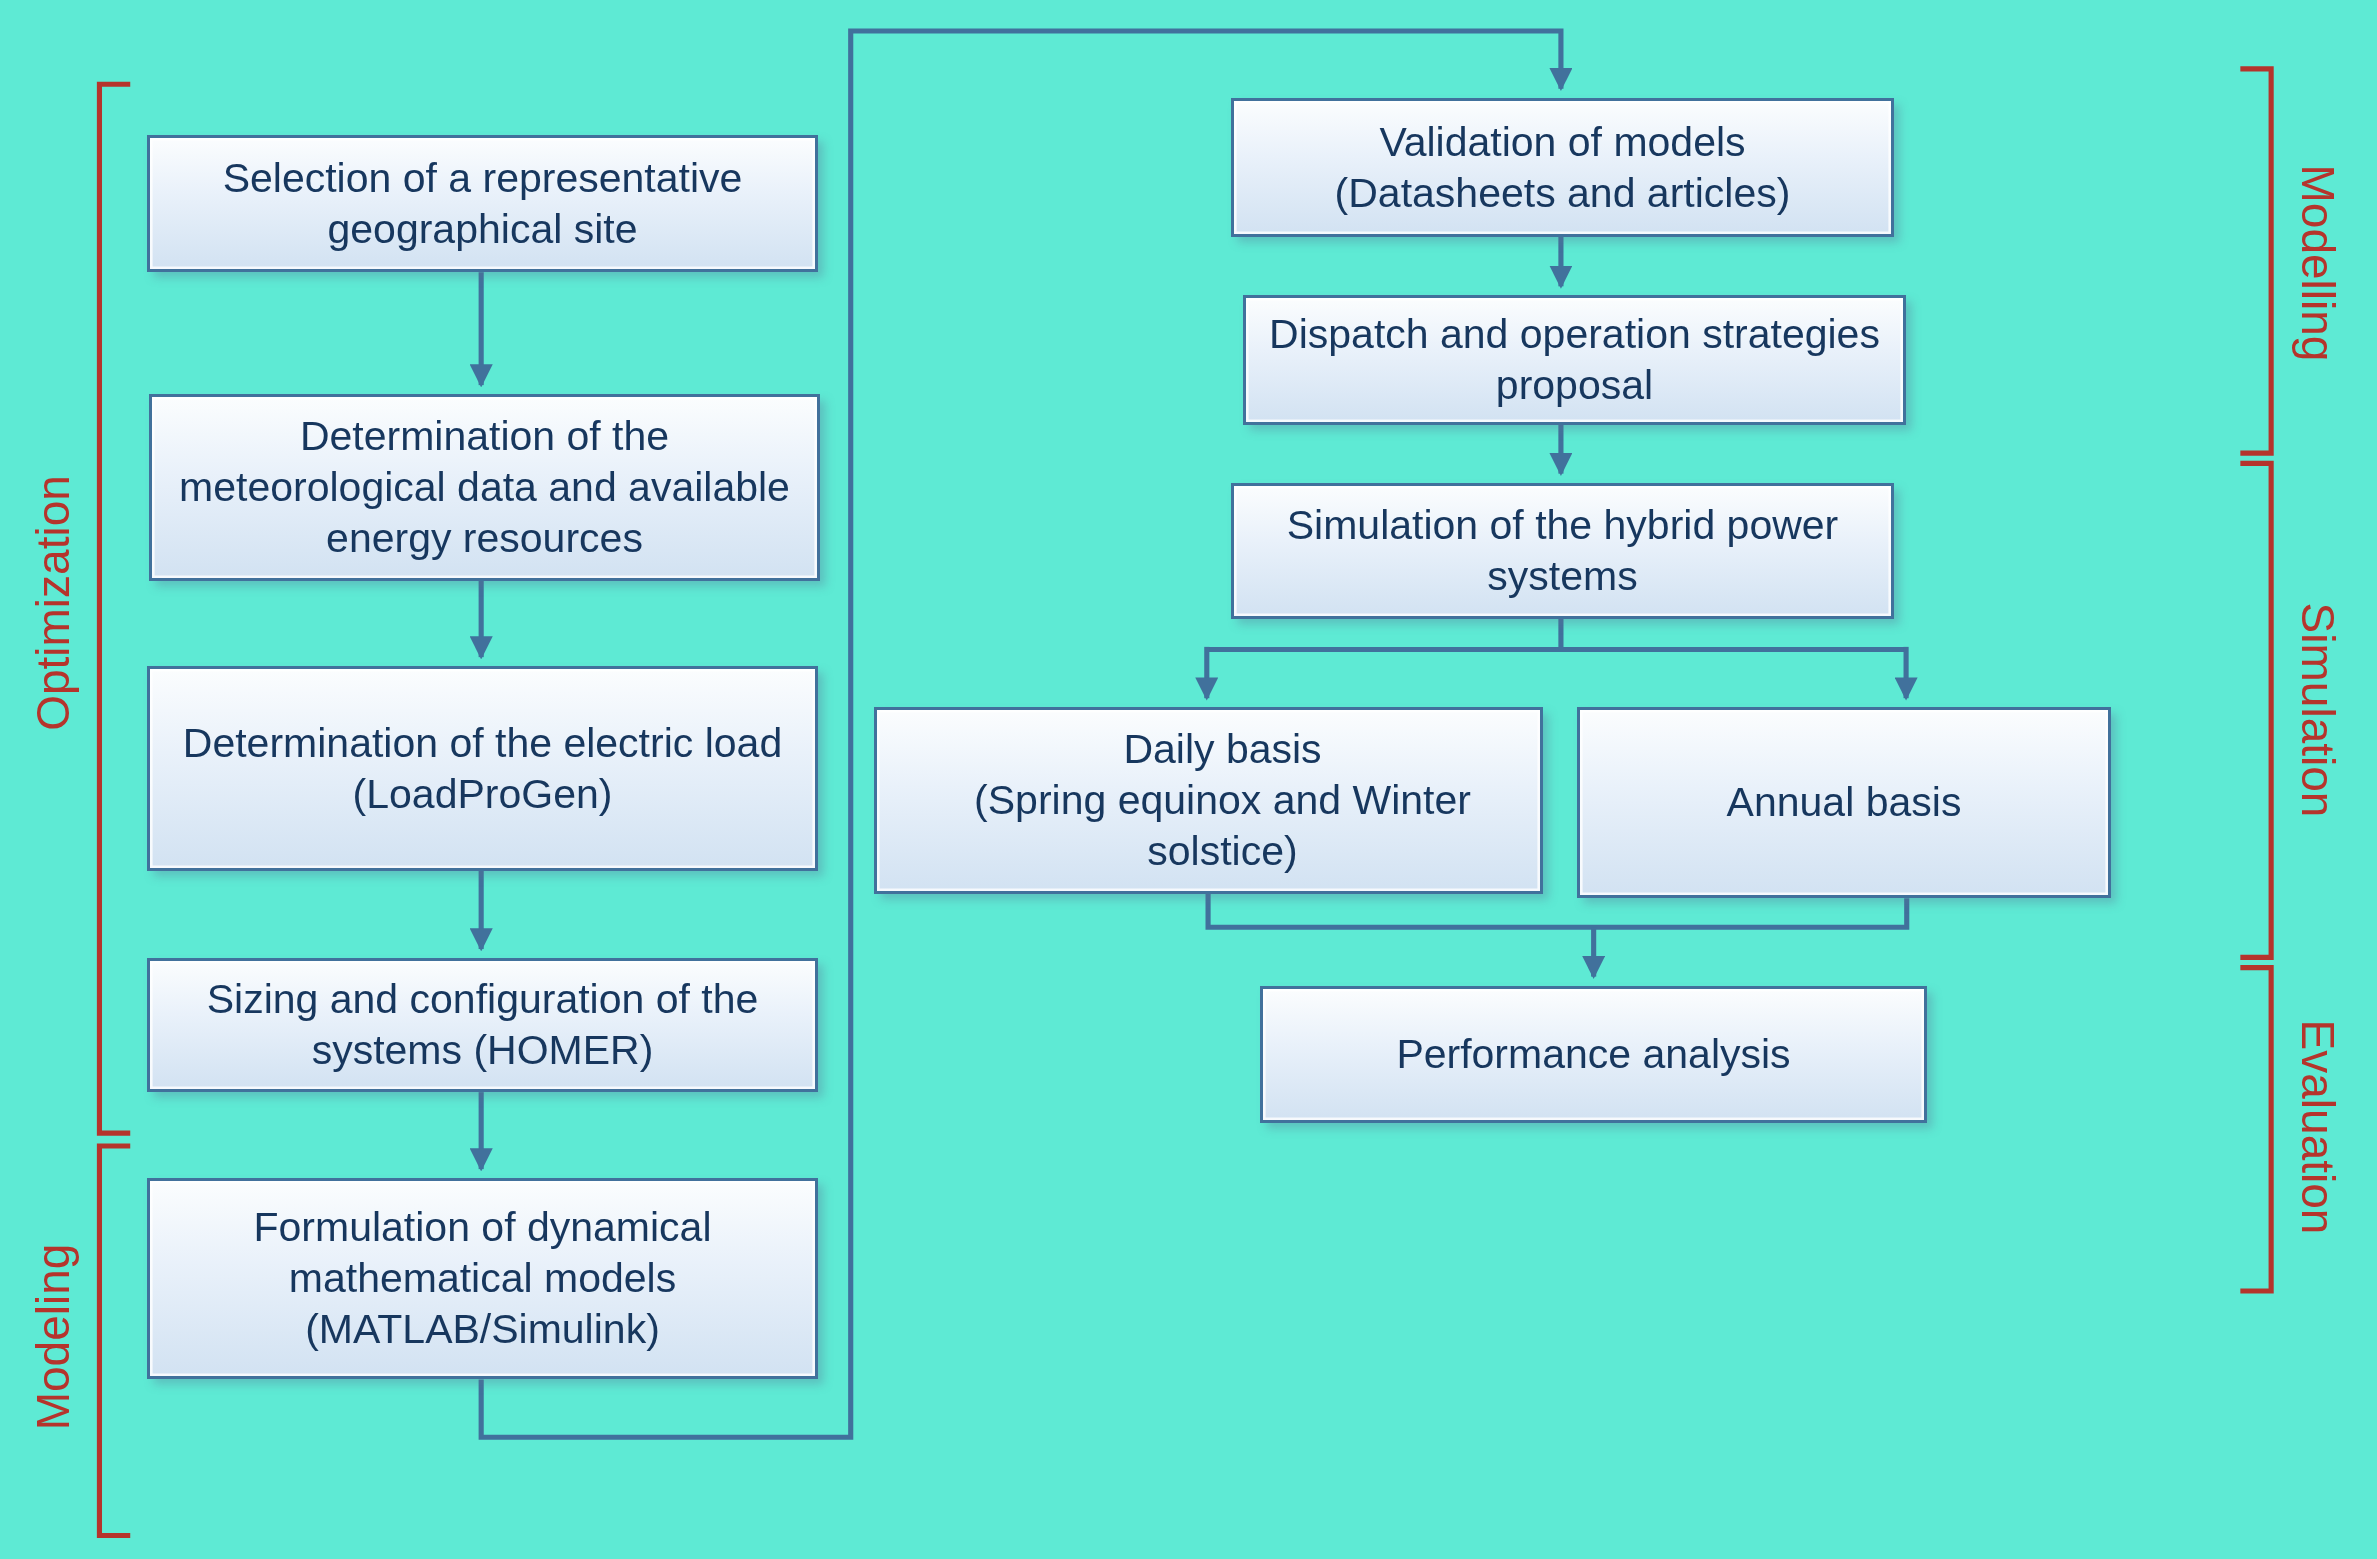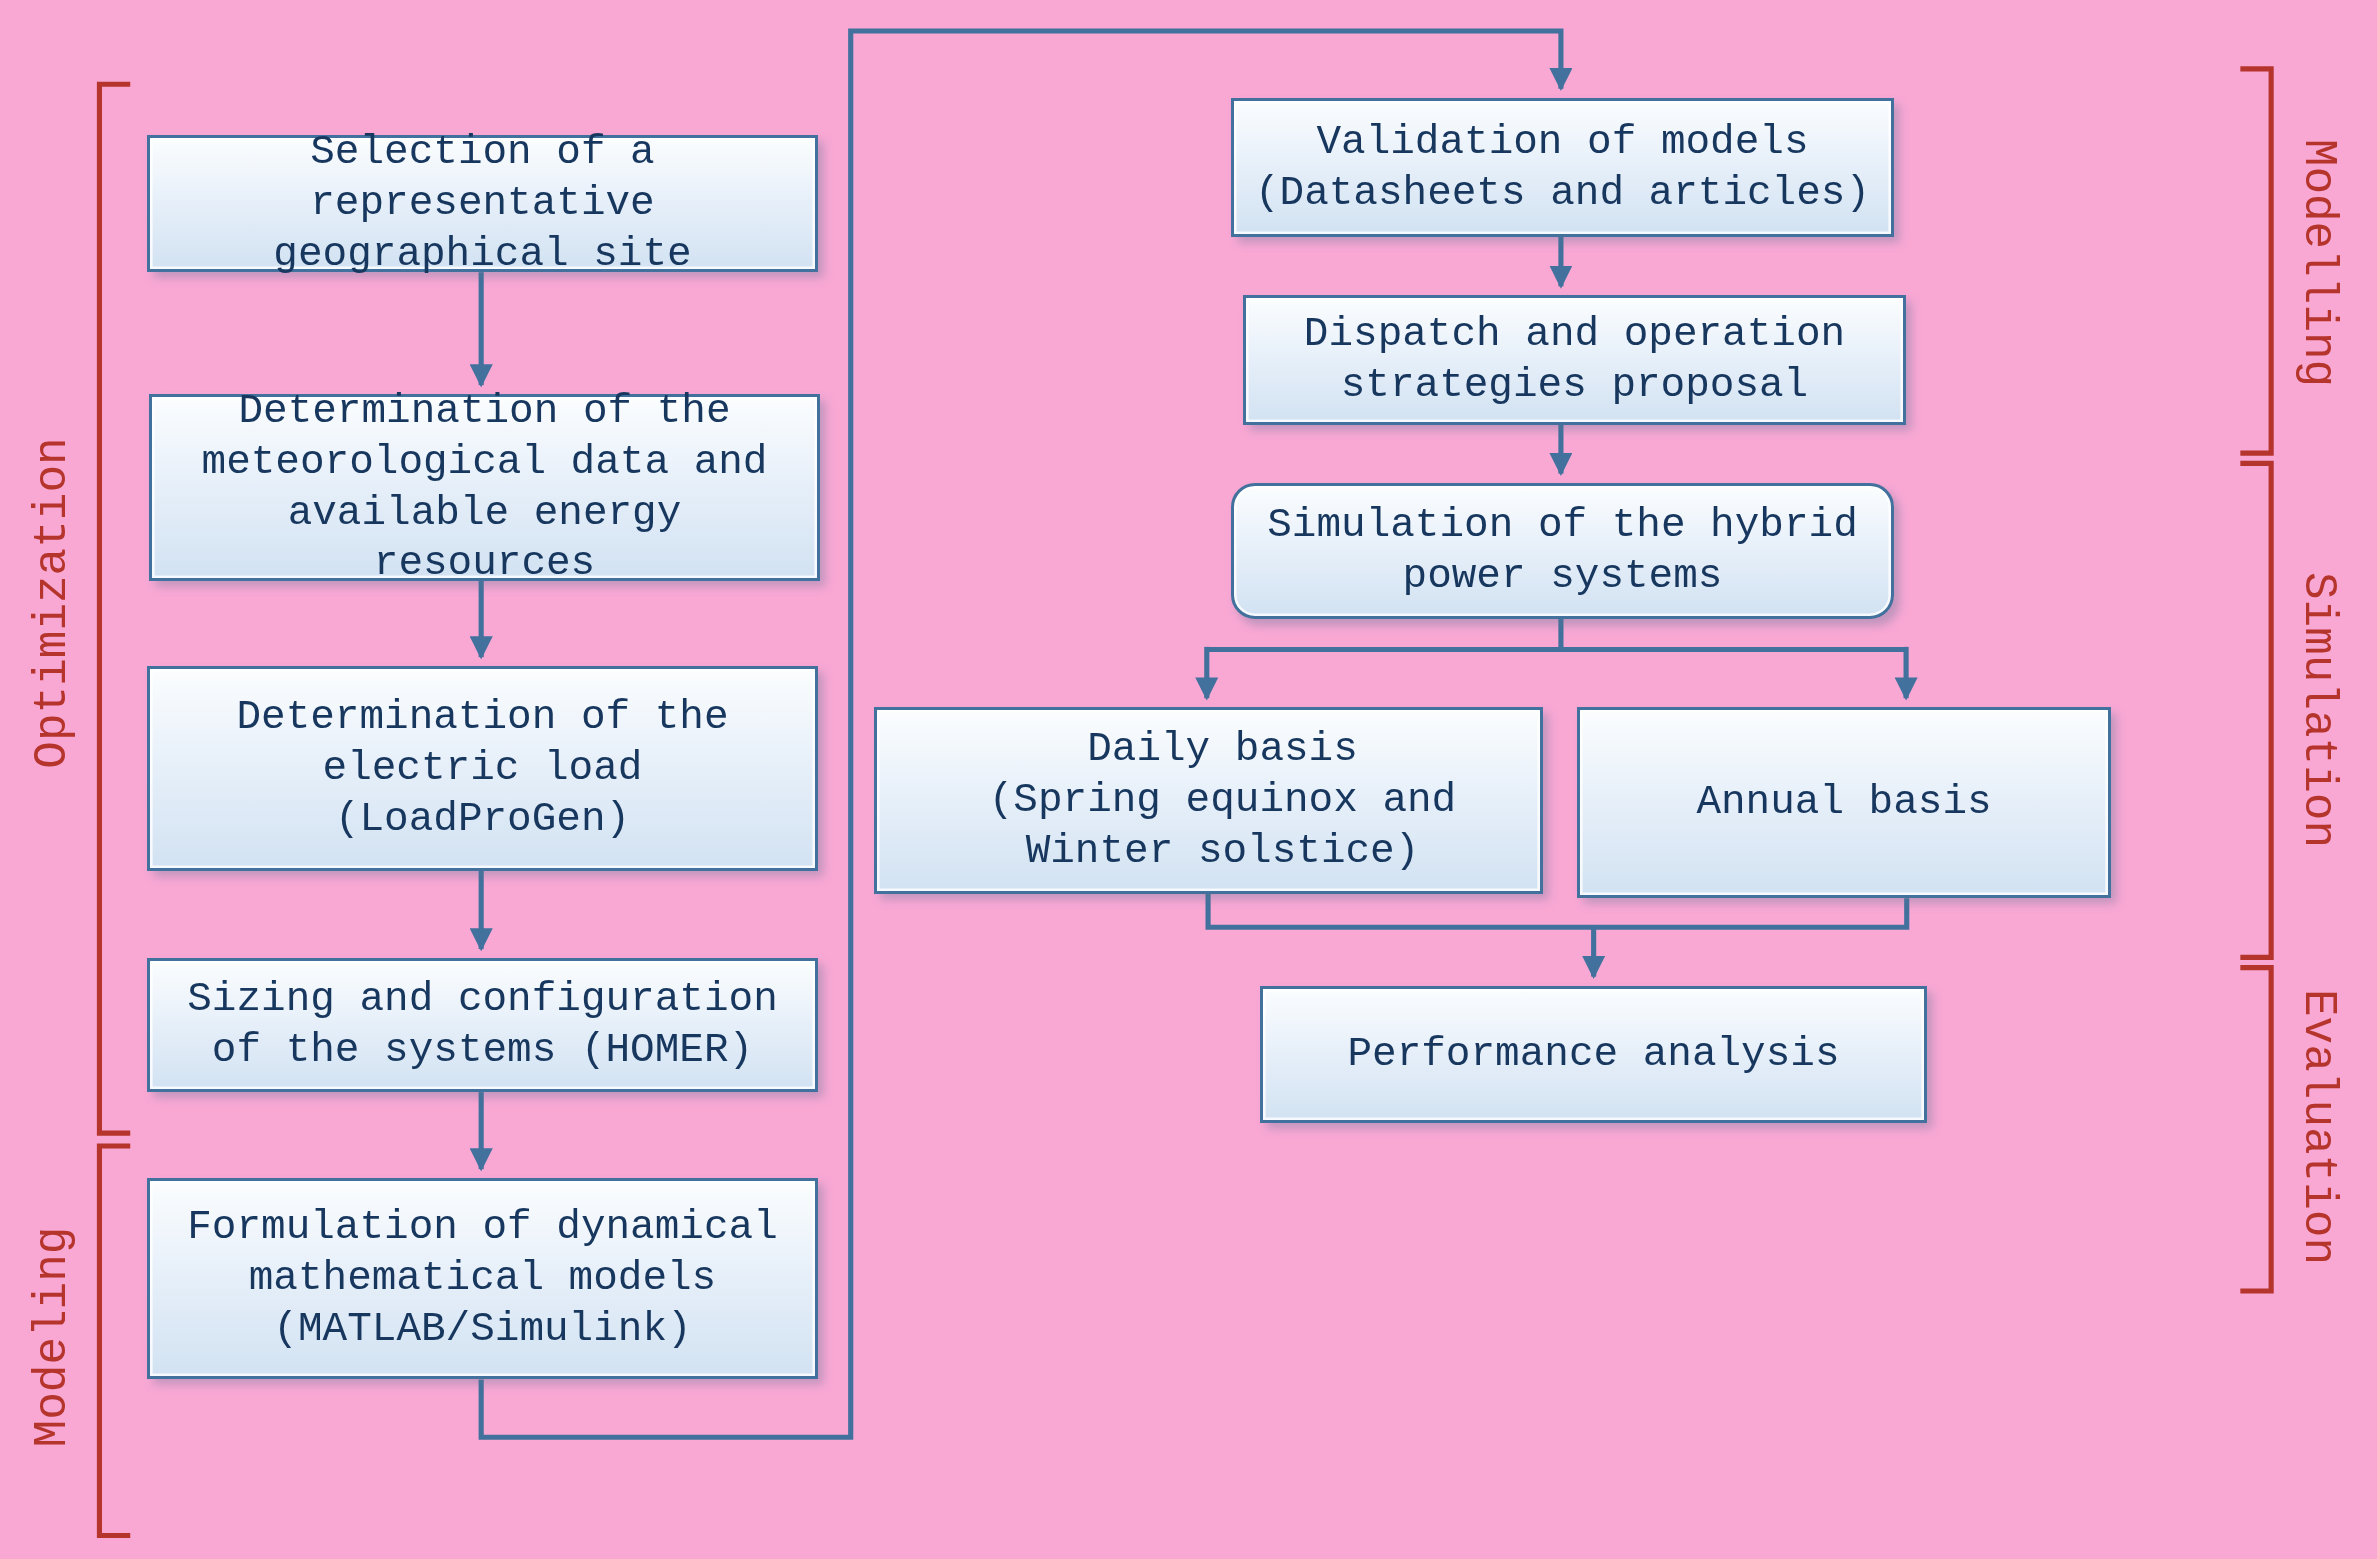--- a/index.html
+++ b/index.html
@@ -1,20 +1,20 @@
 <!DOCTYPE html>
 <html style="font-size:10.3px"><head>
 <meta charset="utf-8">
 <style>
   html,body { margin:0; padding:0; background:#ffffff; }
   #canvas {
     position:relative;
     width:2377px; height:1560px;
-    background:#f9a8d4;
-    font-family:Liberation Mono, monospace;
+    background:#5eead4;
+    font-family:Liberation Sans, sans-serif;
     overflow:hidden;
   }
   #wires { position:absolute; left:0; top:0; width:2377px; height:1560px; }
 
   .node {
     position:absolute;
     display:flex; align-items:center; justify-content:center;
     text-align:center;
     box-sizing:border-box;
     border:3.2px solid #41719c;
@@ -30,21 +30,21 @@
   
   #box-l1 { left:147px;  top:135px;  width:671px; height:137px; }
   #box-l2 { left:149px;  top:394px;  width:671px; height:187px; }
   #box-l3 { left:147px;  top:666px; width:671px; height:205px; }
   #box-l4 { left:147px;  top:958px; width:671px; height:134px; }
   #box-l5 { left:147px;  top:1178px; width:671px; height:201px;text-align:center; }
 
   
   #box-r1    { left:1231px; top:98px;  width:663px; height:139px; }
   #box-r2    { left:1231px; top:295px;  width:663px; height:130px;margin-left:12px; }
-  #box-r3    { left:1231px; top:483px;  width:663px; height:136px;border-radius:24px; }
+  #box-r3    { left:1231px; top:483px;  width:663px; height:136px; }
   #box-daily { left:874px; top:707px; width:669px; height:187px;padding-left:46px; }
   #box-annual{ left:1577px; top:707px; width:534px; height:191px; }
   #box-perf  { left:1260px; top:986px; width:667px; height:137px; }
 
   .rot-label {
     position:absolute;
     color:#b5342c;
     font-size:46px;
     white-space:nowrap;
   }

